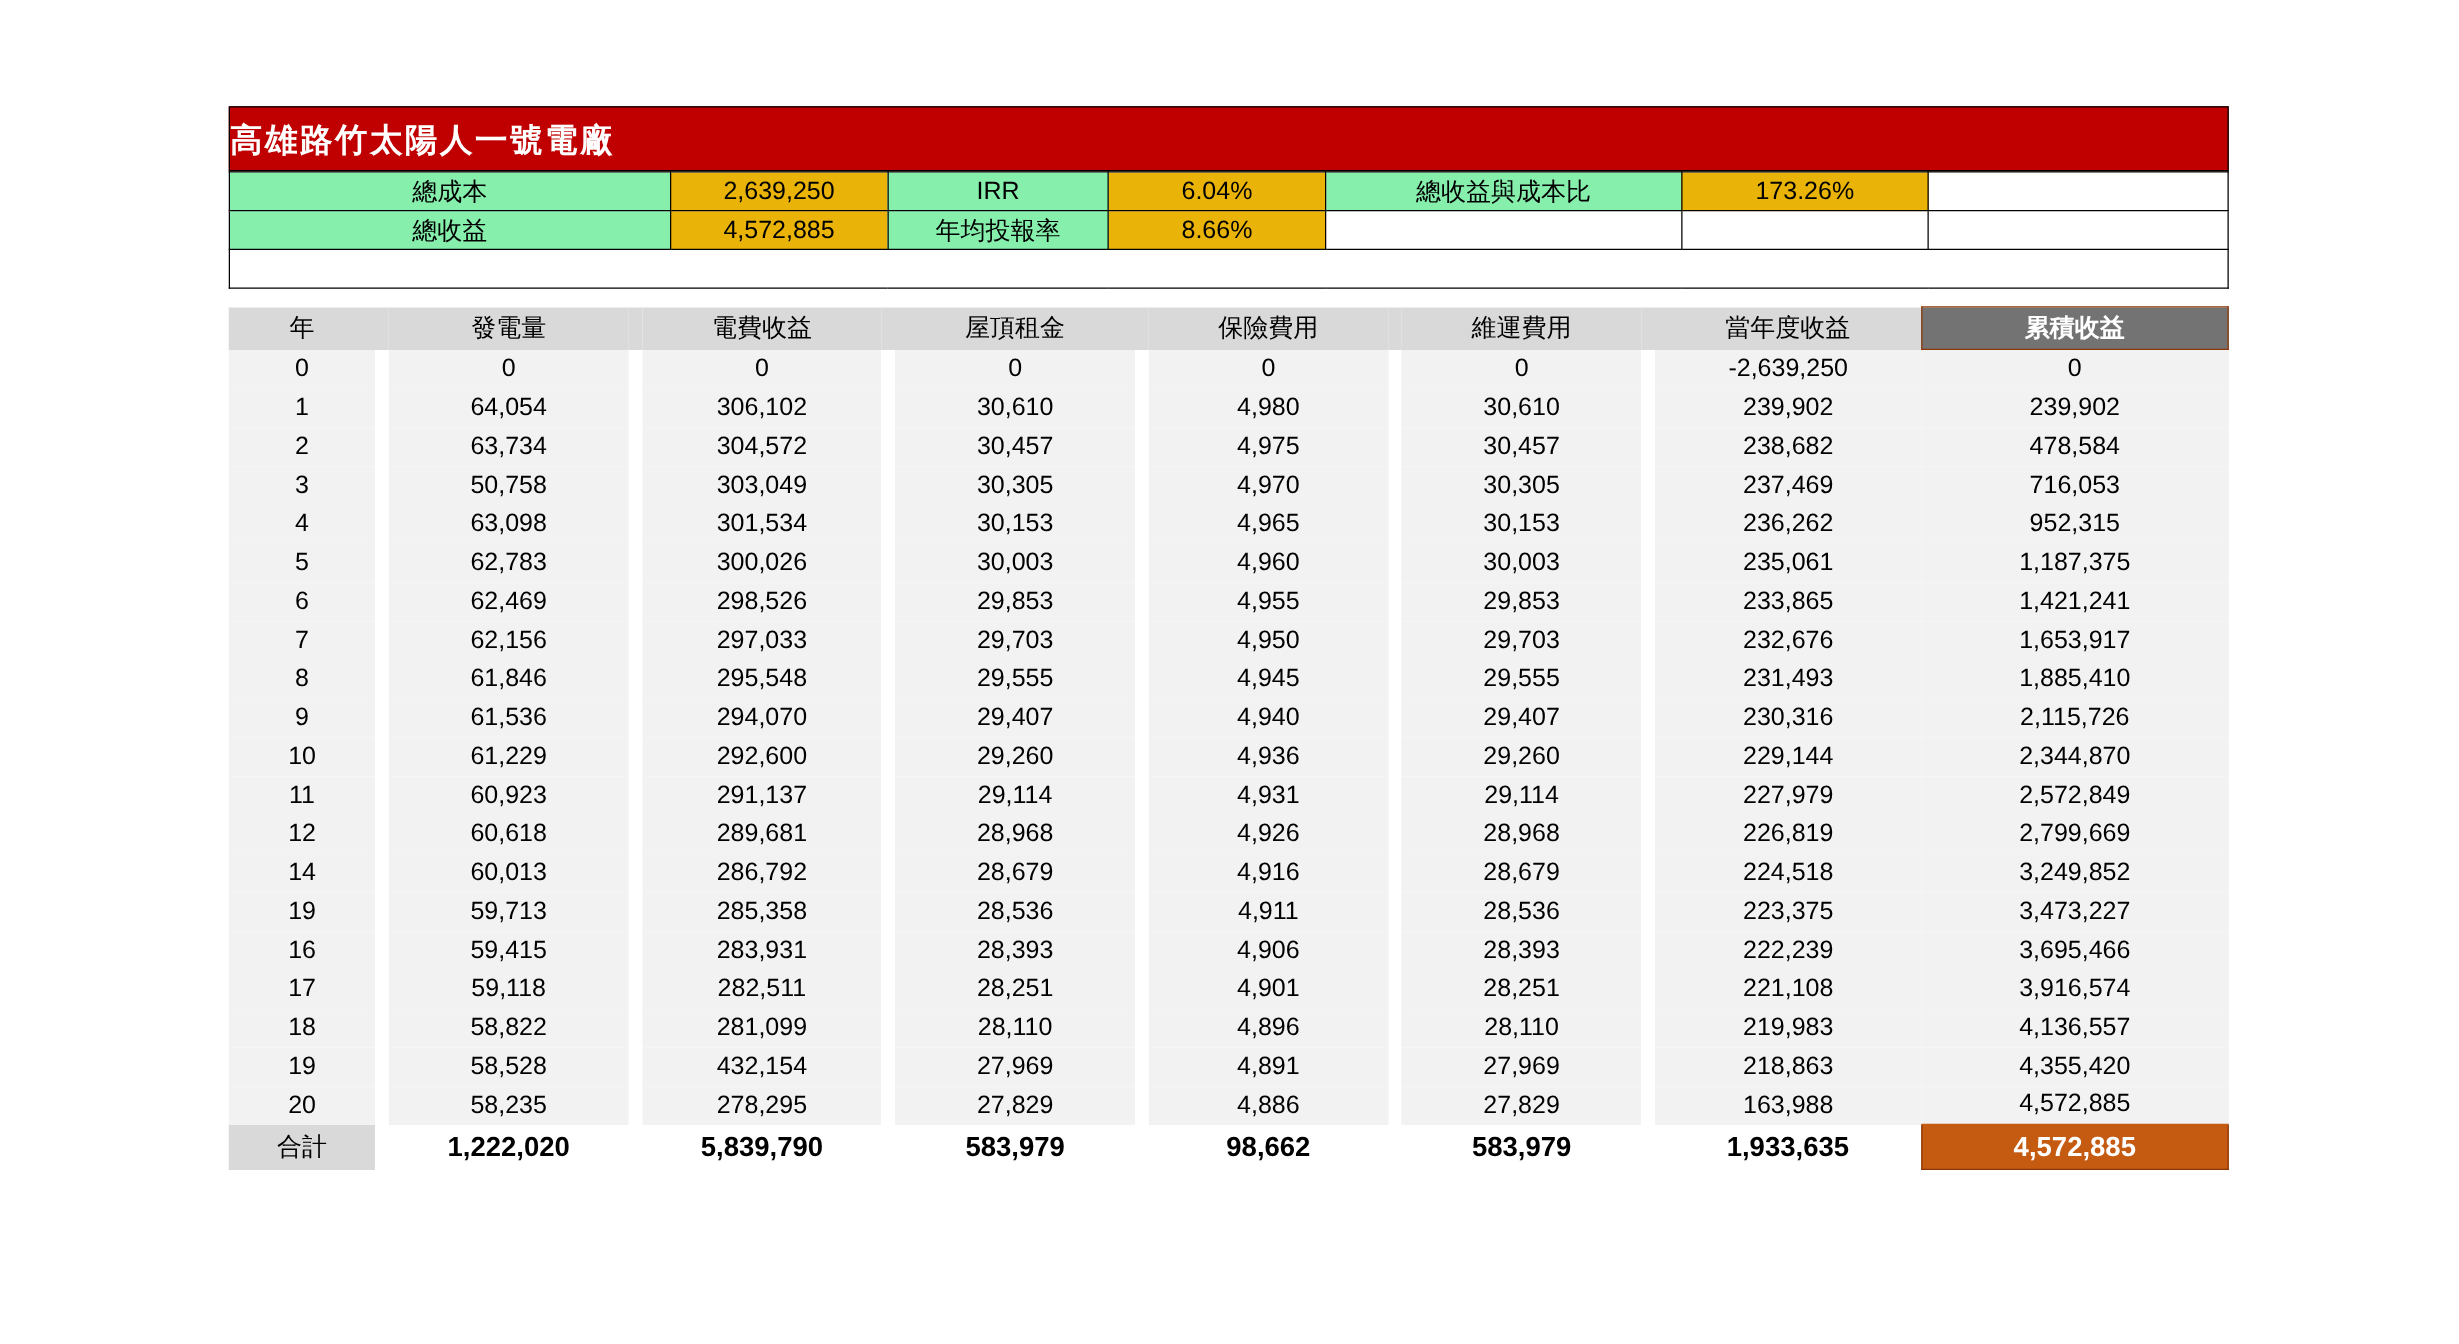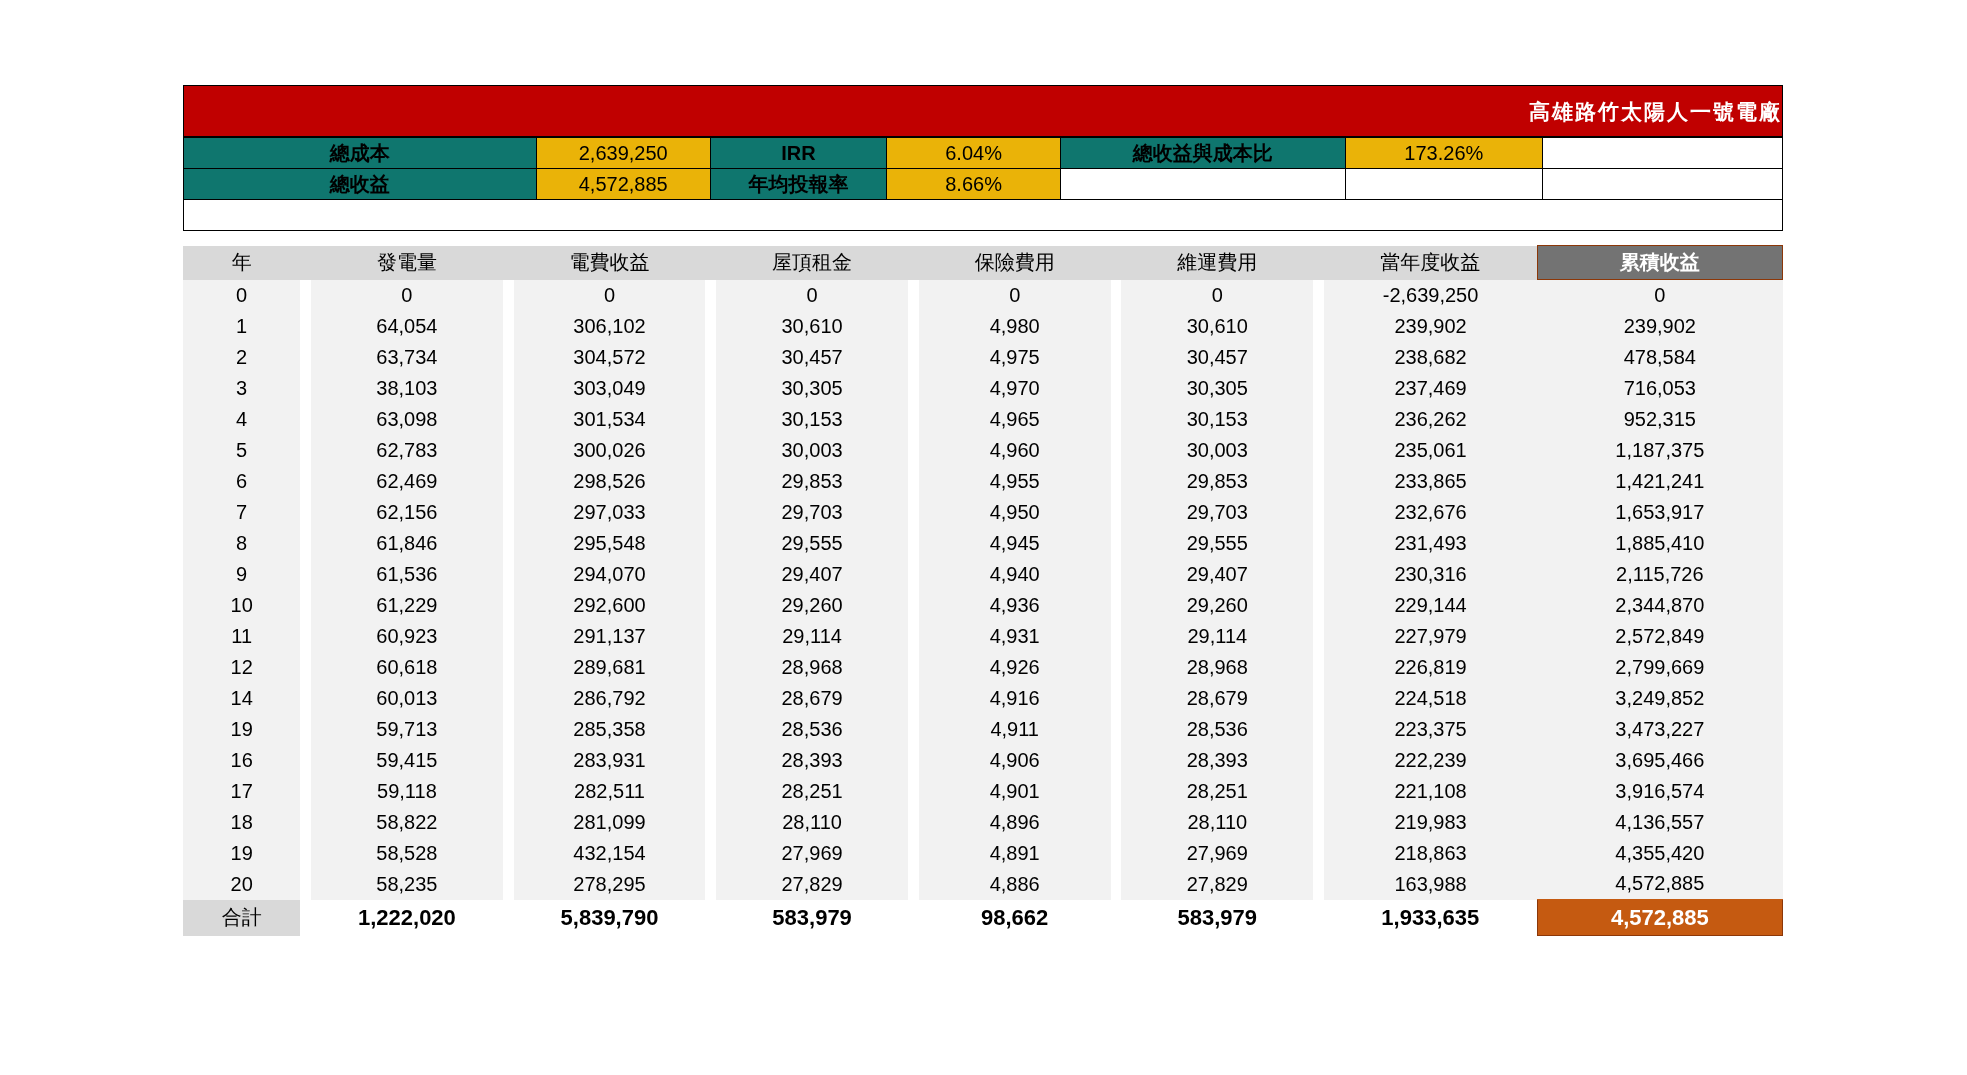--- a/index.html
+++ b/index.html
@@ -17,22 +17,22 @@
   .sheet {
     position: absolute;
     left: 183px;
     top: 85px;
     width: 1600px;
   }
   
   .title-banner {
     background: #c00000;
     color: #ffffff;
-    text-align: right;
-    font-size: 21px;
+    text-align: left;
+    font-size: 26px;
     font-weight: bold;
     letter-spacing: 2px;
     height: 52px;
     line-height: 52px;
     border: 1px solid #000000;
     box-sizing: border-box;
   }
   
   table.summary {
     border-collapse: collapse;
@@ -42,22 +42,22 @@
   }
   table.summary td {
     border: 1px solid #000000;
     height: 31px;
     font-size: 20px;
     text-align: center;
     padding: 0 4px;
     box-sizing: border-box;
   }
   td.sum-label {
-    font-weight: bold;
-    background: #0f766e;
+    font-weight: normal;
+    background: #86efac;
   }
   td.sum-value {
     background: #eab308;
   }
   td.sum-blank {
     background: #ffffff;
   }
   .spacer-row td {
     height: 30px;
     border: 1px solid #000000;
@@ -259,21 +259,21 @@
         <td class="col-sep"></td>
         <td>30,457</td>
         <td class="col-sep"></td>
         <td>238,682</td>
         <td class="accum-cell">478,584</td>
       </tr>
 
       <tr class="body-row">
         <td>3</td>
         <td class="col-sep"></td>
-        <td>38,103</td>
+        <td>50,758</td>
         <td class="col-sep"></td>
         <td>303,049</td>
         <td class="col-sep"></td>
         <td>30,305</td>
         <td class="col-sep"></td>
         <td>4,970</td>
         <td class="col-sep"></td>
         <td>30,305</td>
         <td class="col-sep"></td>
         <td>237,469</td>

